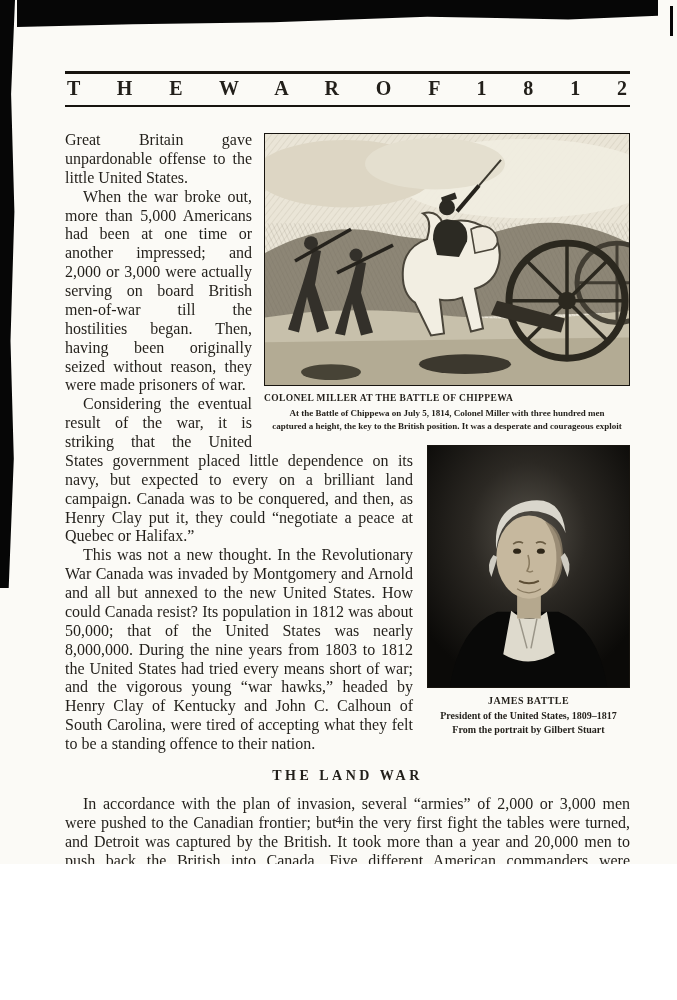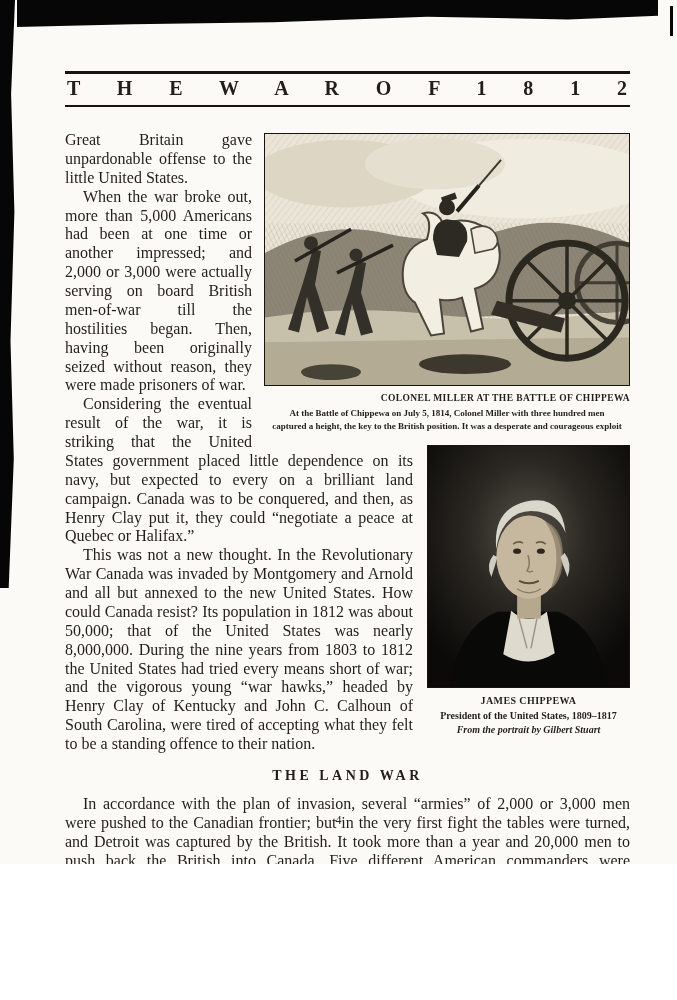--- a/index.html
+++ b/index.html
@@ -50,26 +50,26 @@
   .fig { float:right; display:block; }
   .fig-battle { width:366px; margin:2px 0 12px 12px; }
   .fig-madison { width:203px; clear:right; margin:0 0 10px 14px; }
   .fig-image { border:1px solid #17140f; background:#ddd; overflow:hidden; }
   .fig-battle .fig-image { height:253px; }
   .fig-madison .fig-image { height:243px; }
   .fig-image svg { display:block; width:100%; height:100%; }
 
   figcaption { text-indent:0; }
   .fig-battle figcaption { padding-top:6px; }
-  .cap-title { text-align:right; font-weight:700; font-size:9.5px; letter-spacing:0.4px; line-height:1.3; }
+  .cap-title { text-align:left; font-weight:700; font-size:9.5px; letter-spacing:0.4px; line-height:1.3; }
   .cap-body { text-align:center; font-weight:700; font-size:9px; line-height:1.4; margin-top:3px; padding:0 8px; }
   .fig-madison figcaption { padding-top:6px; }
   .fig-madison .cap-title { font-size:10px; margin-bottom:2px; }
   .cap-line { text-align:center; font-weight:700; font-size:10px; line-height:1.35; }
-  .cap-line.italic { font-style:italic; }
+  .cap-line.italic { }
 
   .section-heading {
     clear:none;
     text-align:center; text-indent:0;
     font-size:14px; font-weight:700; letter-spacing:3.5px;
     margin:14px 0 11px 0;
   }
 
   .page-number {
     position:absolute; bottom:36px; left:0; width:100%;
@@ -177,21 +177,21 @@
             <path d="M138 108 q8 10 3 24 q-5 -12 -7 -20 z" fill="#cfccc2"></path>
             <ellipse cx="90" cy="106" rx="4" ry="2.6" fill="#2e2618"></ellipse>
             <ellipse cx="114" cy="106" rx="4" ry="2.6" fill="#2e2618"></ellipse>
             <path d="M86 99 q5 -4 10 -1 M109 98 q5 -3 10 1" stroke="#6b5d44" stroke-width="1.6" fill="none"></path>
             <path d="M101 110 q3 10 -1 16 q3 2 6 0" stroke="#8a7b60" stroke-width="1.6" fill="none"></path>
             <path d="M92 136 q10 5 20 0" stroke="#5d4e35" stroke-width="2" fill="none"></path>
             <path d="M90 144 q12 8 24 0" stroke="#6e5f46" stroke-width="1.2" fill="none" opacity="0.7"></path>
           </svg>
         </div>
         <figcaption>
-          <div class="cap-title cap-line">JAMES CHIPPEWA</div>
+          <div class="cap-title cap-line">JAMES BATTLE</div>
           <div class="cap-line">President of the United States, 1809–1817</div>
           <div class="cap-line italic">From the portrait by Gilbert Stuart</div>
         </figcaption>
       </figure>
 
       <p class="para no-indent">Great Britain gave unpardonable offense to the little United States.</p>
       <p class="para">When the war broke out, more than 5,000 Americans had been at one time or another impressed; and 2,000 or 3,000 were actually serving on board British men-of-war till the hostilities began. Then, having been originally seized without reason, they were made prisoners of war.</p>
       <p class="para">Considering the eventual result of the war, it is striking that the United States government placed little dependence on its navy, but expected to every on a brilliant land campaign. Canada was to be conquered, and then, as Henry Clay put it, they could “negotiate a peace at Quebec or Halifax.”</p>
       <p class="para">This was not a new thought. In the Revolutionary War Canada was invaded by Montgomery and Arnold and all but annexed to the new United States. How could Canada resist? Its population in 1812 was about 50,000; that of the United States was nearly 8,000,000. During the nine years from 1803 to 1812 the United States had tried every means short of war; and the vigorous young “war hawks,” headed by Henry Clay of Kentucky and John C. Calhoun of South Carolina, were tired of accepting what they felt to be a standing offence to their nation.</p>
 

